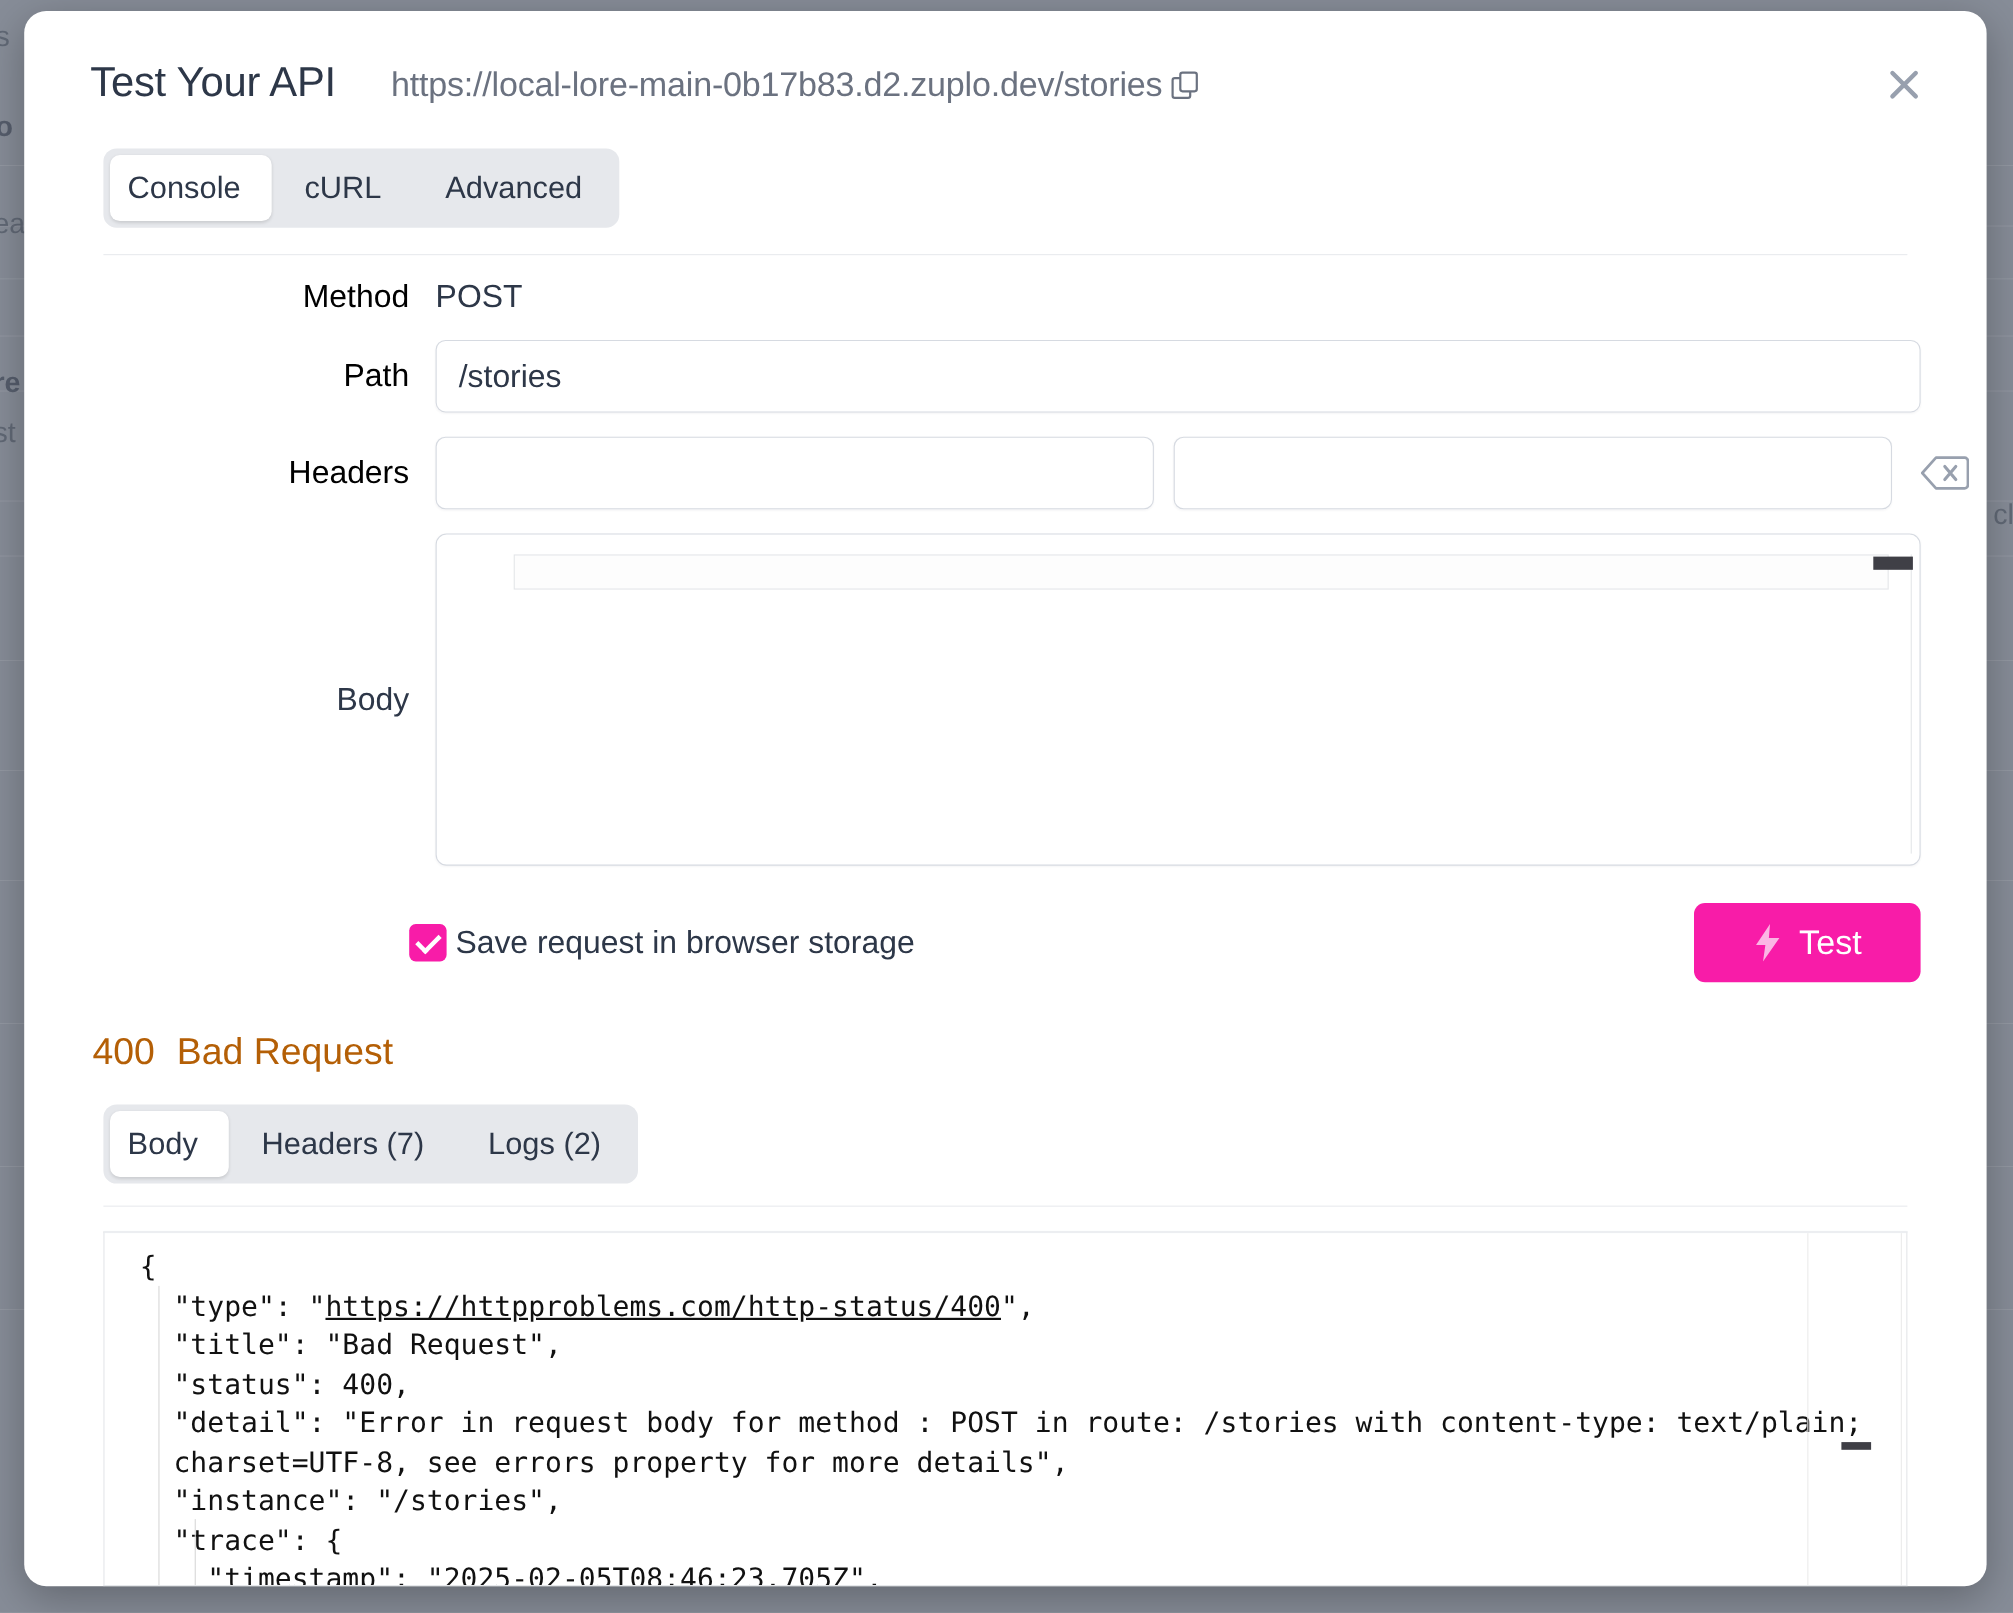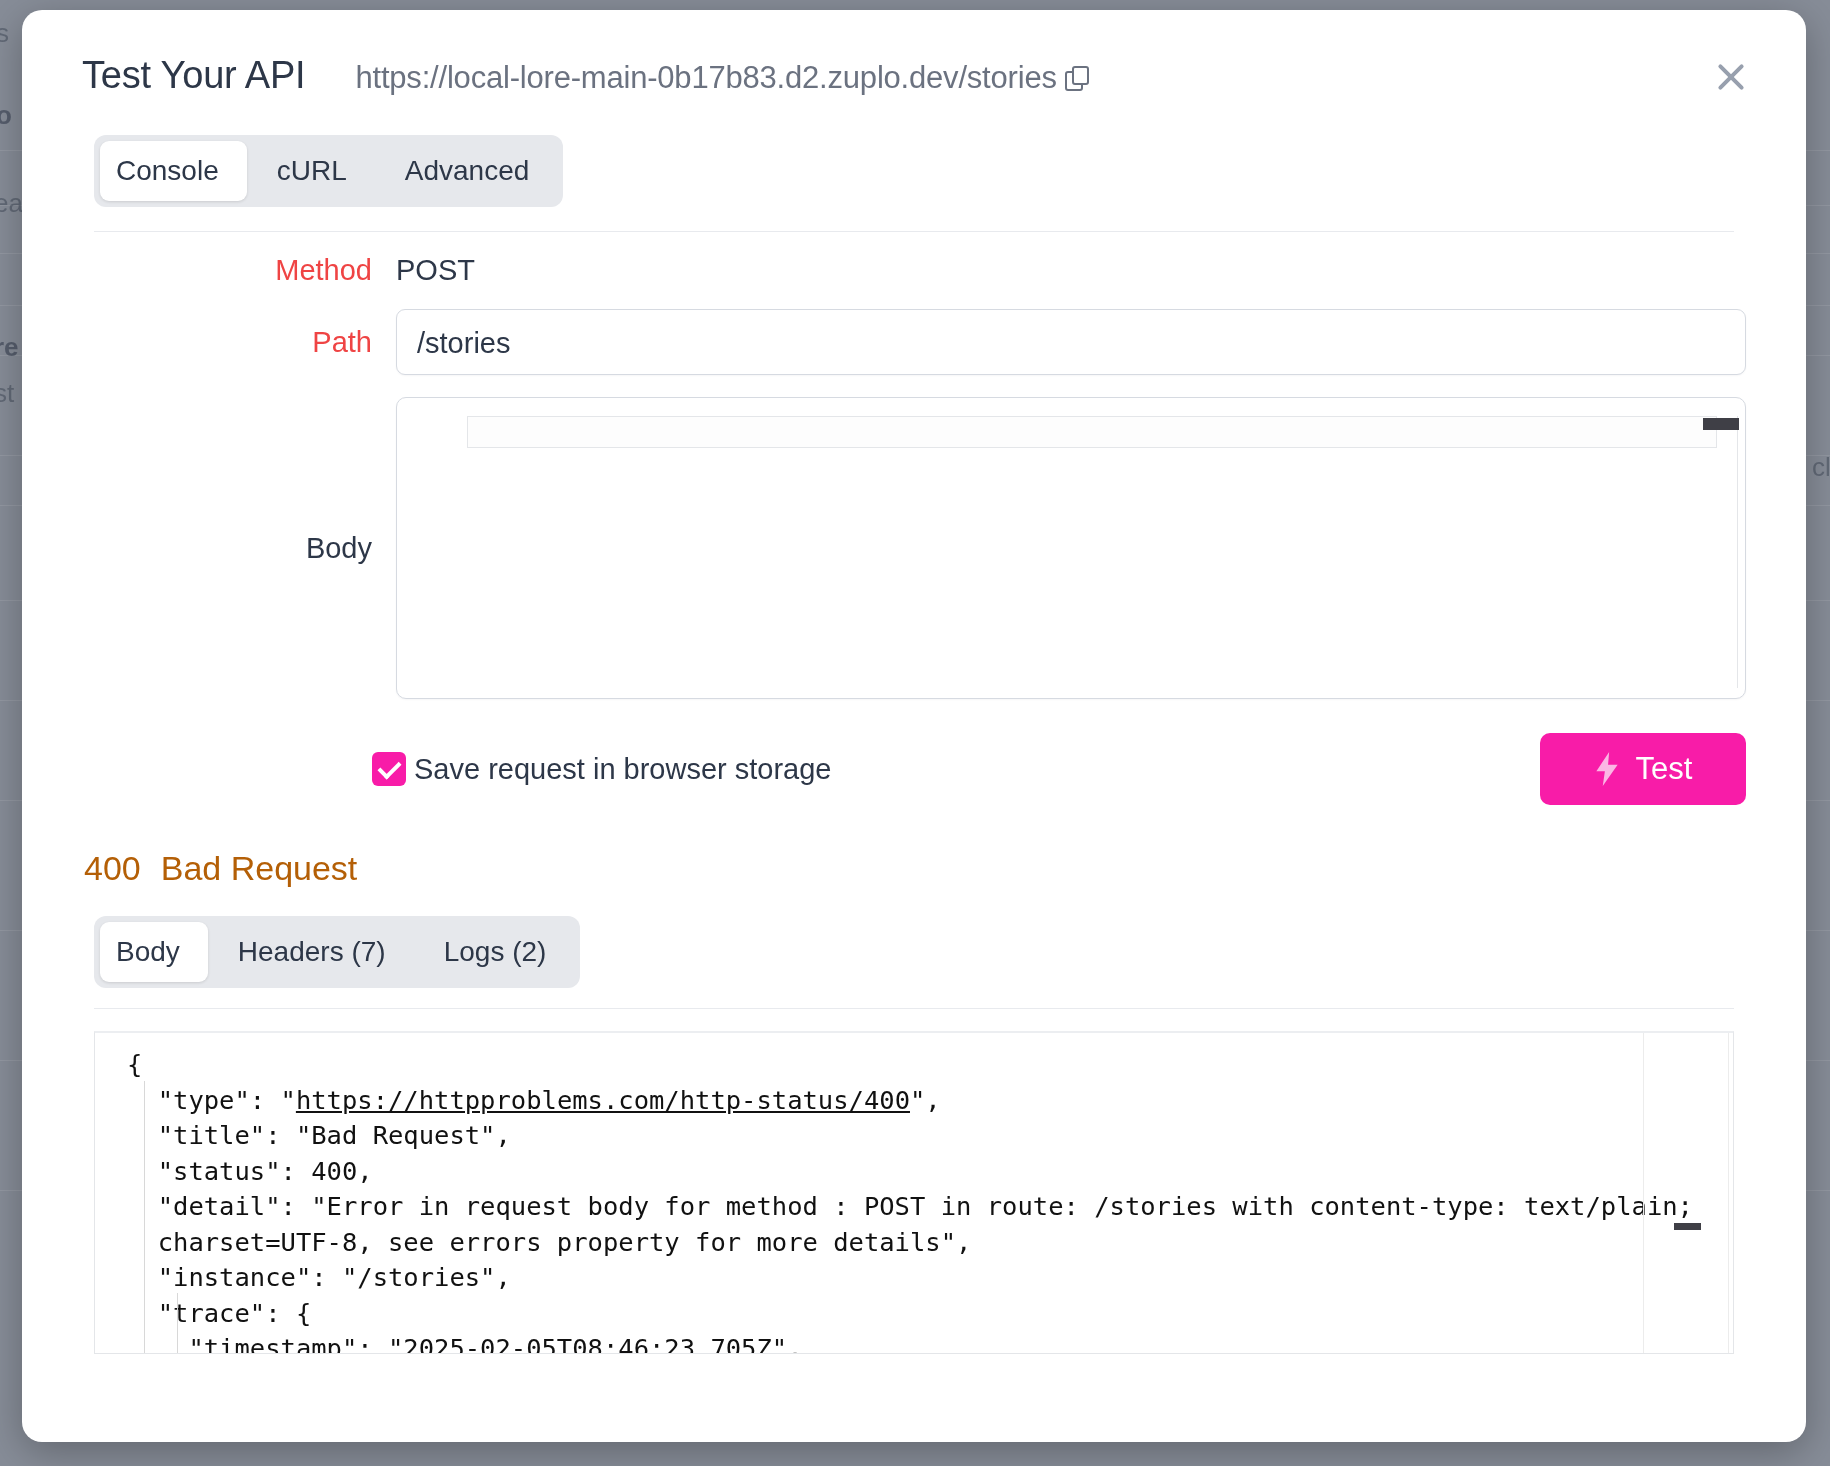--- a/index.html
+++ b/index.html
@@ -157,21 +157,21 @@
   .row {
     display: flex;
     align-items: center;
     margin-top: 22px;
   }
   .row-label {
     width: 290px;
     text-align: right;
     padding-right: 24px;
     font-size: 29px;
-    color: #ef4444;
+    color: #000000;
     flex: none;
   }
   .value-static {
     font-size: 29px;
     color: #2d3748;
   }
   .input {
     height: 66px;
     border: 1px solid #d6dae1;
     border-radius: 9px;
@@ -433,20 +433,32 @@
     <div class="row">
       <div class="row-label">Method</div>
       <div class="value-static">POST</div>
     </div>
 
     <div class="row">
       <div class="row-label">Path</div>
       <div class="input path">/stories</div>
     </div>
 
+    <div class="row">
+      <div class="row-label">Headers</div>
+      <div class="input hdr"></div>
+      <div class="hdr-gap"></div>
+      <div class="input hdr"></div>
+      <div class="clear-btn">
+        <svg width="44" height="34" viewBox="0 0 44 34" fill="none">
+          <path d="M14 3 H40 a3 3 0 0 1 3 3 V28 a3 3 0 0 1 -3 3 H14 L1.5 17 Z" stroke="#98a0ae" stroke-width="2.4" fill="none" stroke-linejoin="round"></path>
+          <path d="M22 11 L32 23 M32 11 L22 23" stroke="#98a0ae" stroke-width="2.8" stroke-linecap="round"></path>
+        </svg>
+      </div>
+    </div>
 
     <div class="body-row">
       <div class="body-label">Body</div>
       <div class="body-box">
         <div class="editor-line"></div>
         <div class="editor-divider"></div>
         <div class="editor-scroll-thumb"></div>
       </div>
     </div>
 

